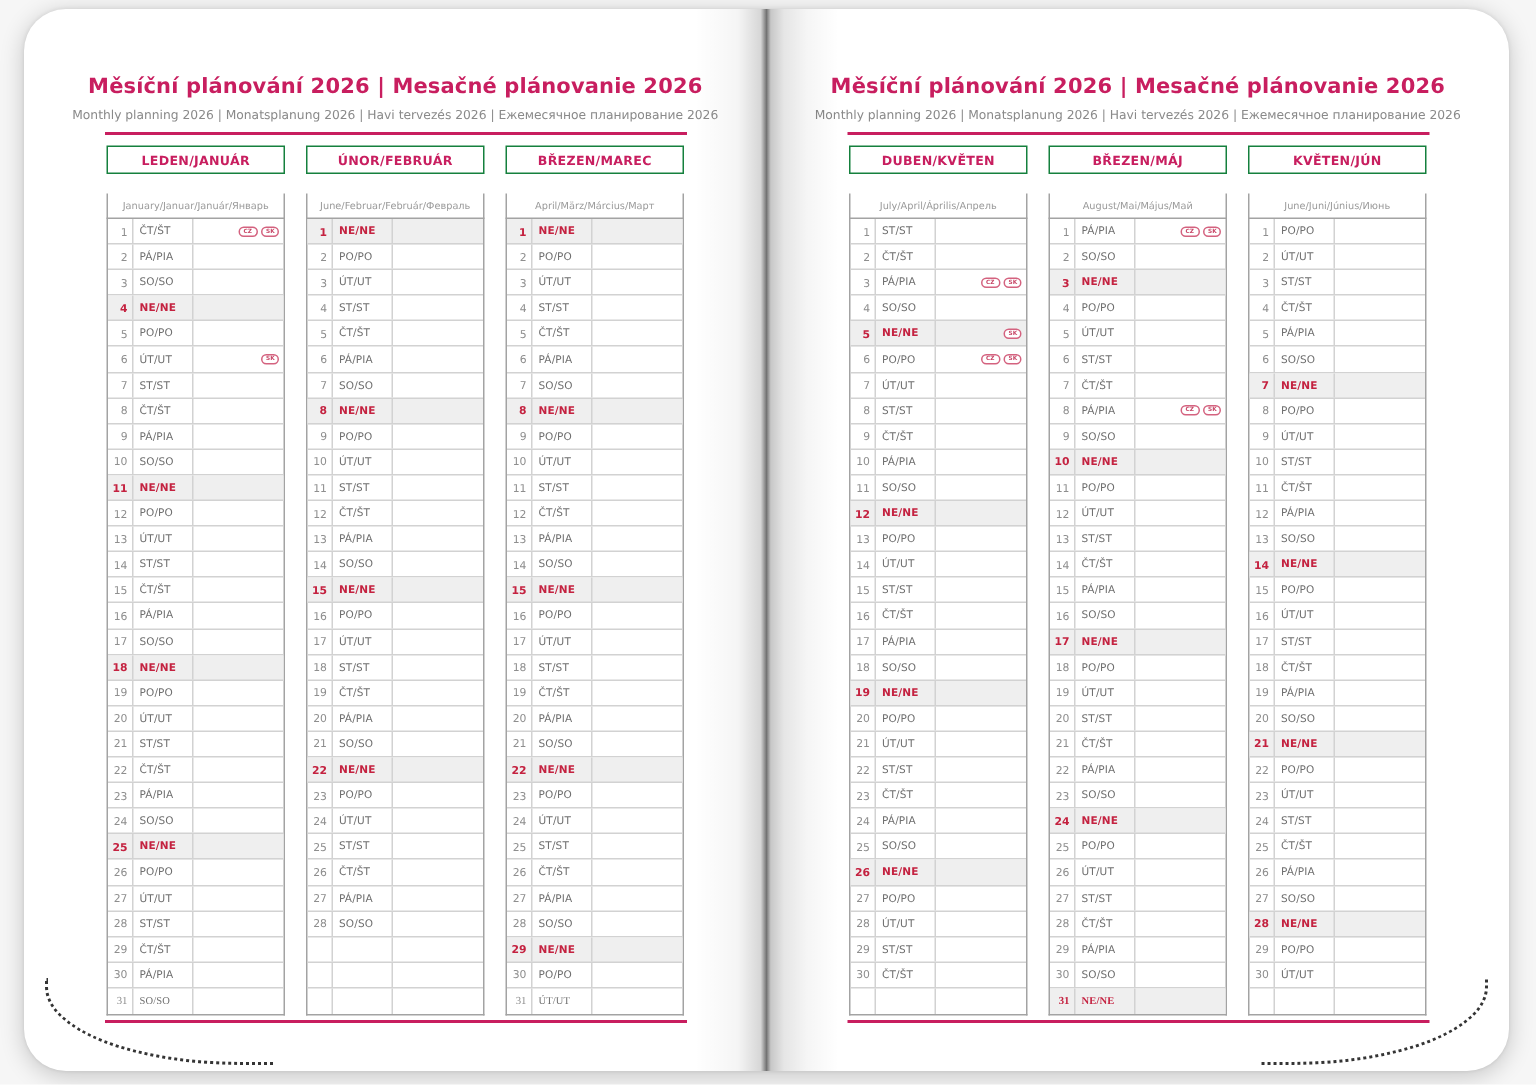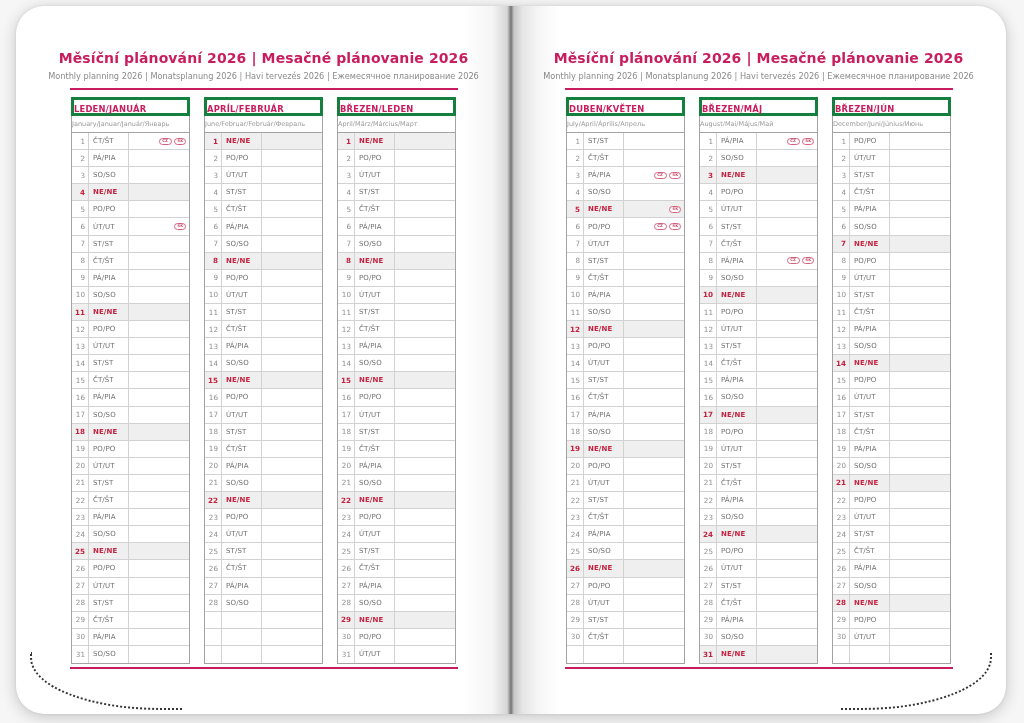--- a/index.html
+++ b/index.html
@@ -47,34 +47,34 @@
     text-align:center;font-size:8.2px;color:#8a8a8a;margin-top:4px;line-height:10px;
   }
   .rule{
     width:388px;margin:7px auto 0;border-top:2px solid var(--accent);height:0;
   }
   .months{
     display:flex;justify-content:center;gap:14px;margin-top:7px;
   }
   .month{width:119px;}
   .m-head{
-    box-sizing:border-box;border:3px solid #15803d;height:19px;line-height:18px;
-    font-size:8.4px;font-weight:bold;color:var(--accent);
+    box-sizing:border-box;border:1px solid #15803d;height:19px;line-height:18px;
+    text-align:center;font-size:8.4px;font-weight:bold;color:var(--accent);
     letter-spacing:.2px;background:#fff;
   }
   .m-langs{
     box-sizing:border-box;border:1px solid #a3a3a3;border-top:none;height:17px;line-height:16px;
-    text-align:left;font-size:6.5px;color:#9a9a9a;background:#fff;white-space:nowrap;overflow:hidden;
+    text-align:center;font-size:6.5px;color:#9a9a9a;background:#fff;white-space:nowrap;overflow:hidden;margin-top:13px;
   }
   .m-grid{
     box-sizing:border-box;border:1px solid #a3a3a3;border-top:none;
     height:531px;display:grid;grid-template-rows:repeat(31,1fr);background:#fff;
   }
   .drow{display:flex;border-bottom:1px solid #d2d2d2;box-sizing:border-box;}
-  .drow:last-child{border-bottom:none;}
+  .drow:last-child{border-bottom:none;font-family:Liberation Serif, serif;}
   .drow.sun{background:#efefef;}
   .c-num{
     width:17px;flex:0 0 17px;box-sizing:border-box;border-right:1px solid #d2d2d2;
     font-size:7.2px;color:#8e8e8e;text-align:right;padding-right:3px;
     display:flex;align-items:center;justify-content:flex-end;
   }
   .c-day{
     width:40px;flex:0 0 40px;box-sizing:border-box;border-right:1px solid #d2d2d2;
     font-size:7px;color:#6f6f6f;padding-left:4px;letter-spacing:.1px;
     display:flex;align-items:center;white-space:nowrap;
@@ -267,21 +267,21 @@
               <div class="c-note"></div>
             </div>
             <div class="drow">
               <div class="c-num">31</div>
               <div class="c-day">SO/SO</div>
               <div class="c-note"></div>
             </div>
           </div>
         </div>
         <div class="month">
-          <div class="m-head">APRÍL/FEBRUÁR</div>
+          <div class="m-head">ÚNOR/FEBRUÁR</div>
           <div class="m-langs">June/Februar/Február/Февраль</div>
           <div class="m-grid">
             <div class="drow sun">
               <div class="c-num">1</div>
               <div class="c-day">NE/NE</div>
               <div class="c-note"></div>
             </div>
             <div class="drow">
               <div class="c-num">2</div>
               <div class="c-day">PO/PO</div>
@@ -428,21 +428,21 @@
               <div class="c-note"></div>
             </div>
             <div class="drow">
               <div class="c-num"></div>
               <div class="c-day"></div>
               <div class="c-note"></div>
             </div>
           </div>
         </div>
         <div class="month">
-          <div class="m-head">BŘEZEN/LEDEN</div>
+          <div class="m-head">BŘEZEN/MAREC</div>
           <div class="m-langs">April/März/Március/Март</div>
           <div class="m-grid">
             <div class="drow sun">
               <div class="c-num">1</div>
               <div class="c-day">NE/NE</div>
               <div class="c-note"></div>
             </div>
             <div class="drow">
               <div class="c-num">2</div>
               <div class="c-day">PO/PO</div>
@@ -951,22 +951,22 @@
               <div class="c-note"></div>
             </div>
             <div class="drow sun">
               <div class="c-num">31</div>
               <div class="c-day">NE/NE</div>
               <div class="c-note"></div>
             </div>
           </div>
         </div>
         <div class="month">
-          <div class="m-head">BŘEZEN/JÚN</div>
-          <div class="m-langs">December/Juni/Június/Июнь</div>
+          <div class="m-head">KVĚTEN/JÚN</div>
+          <div class="m-langs">June/Juni/Június/Июнь</div>
           <div class="m-grid">
             <div class="drow">
               <div class="c-num">1</div>
               <div class="c-day">PO/PO</div>
               <div class="c-note"></div>
             </div>
             <div class="drow">
               <div class="c-num">2</div>
               <div class="c-day">ÚT/UT</div>
               <div class="c-note"></div>

